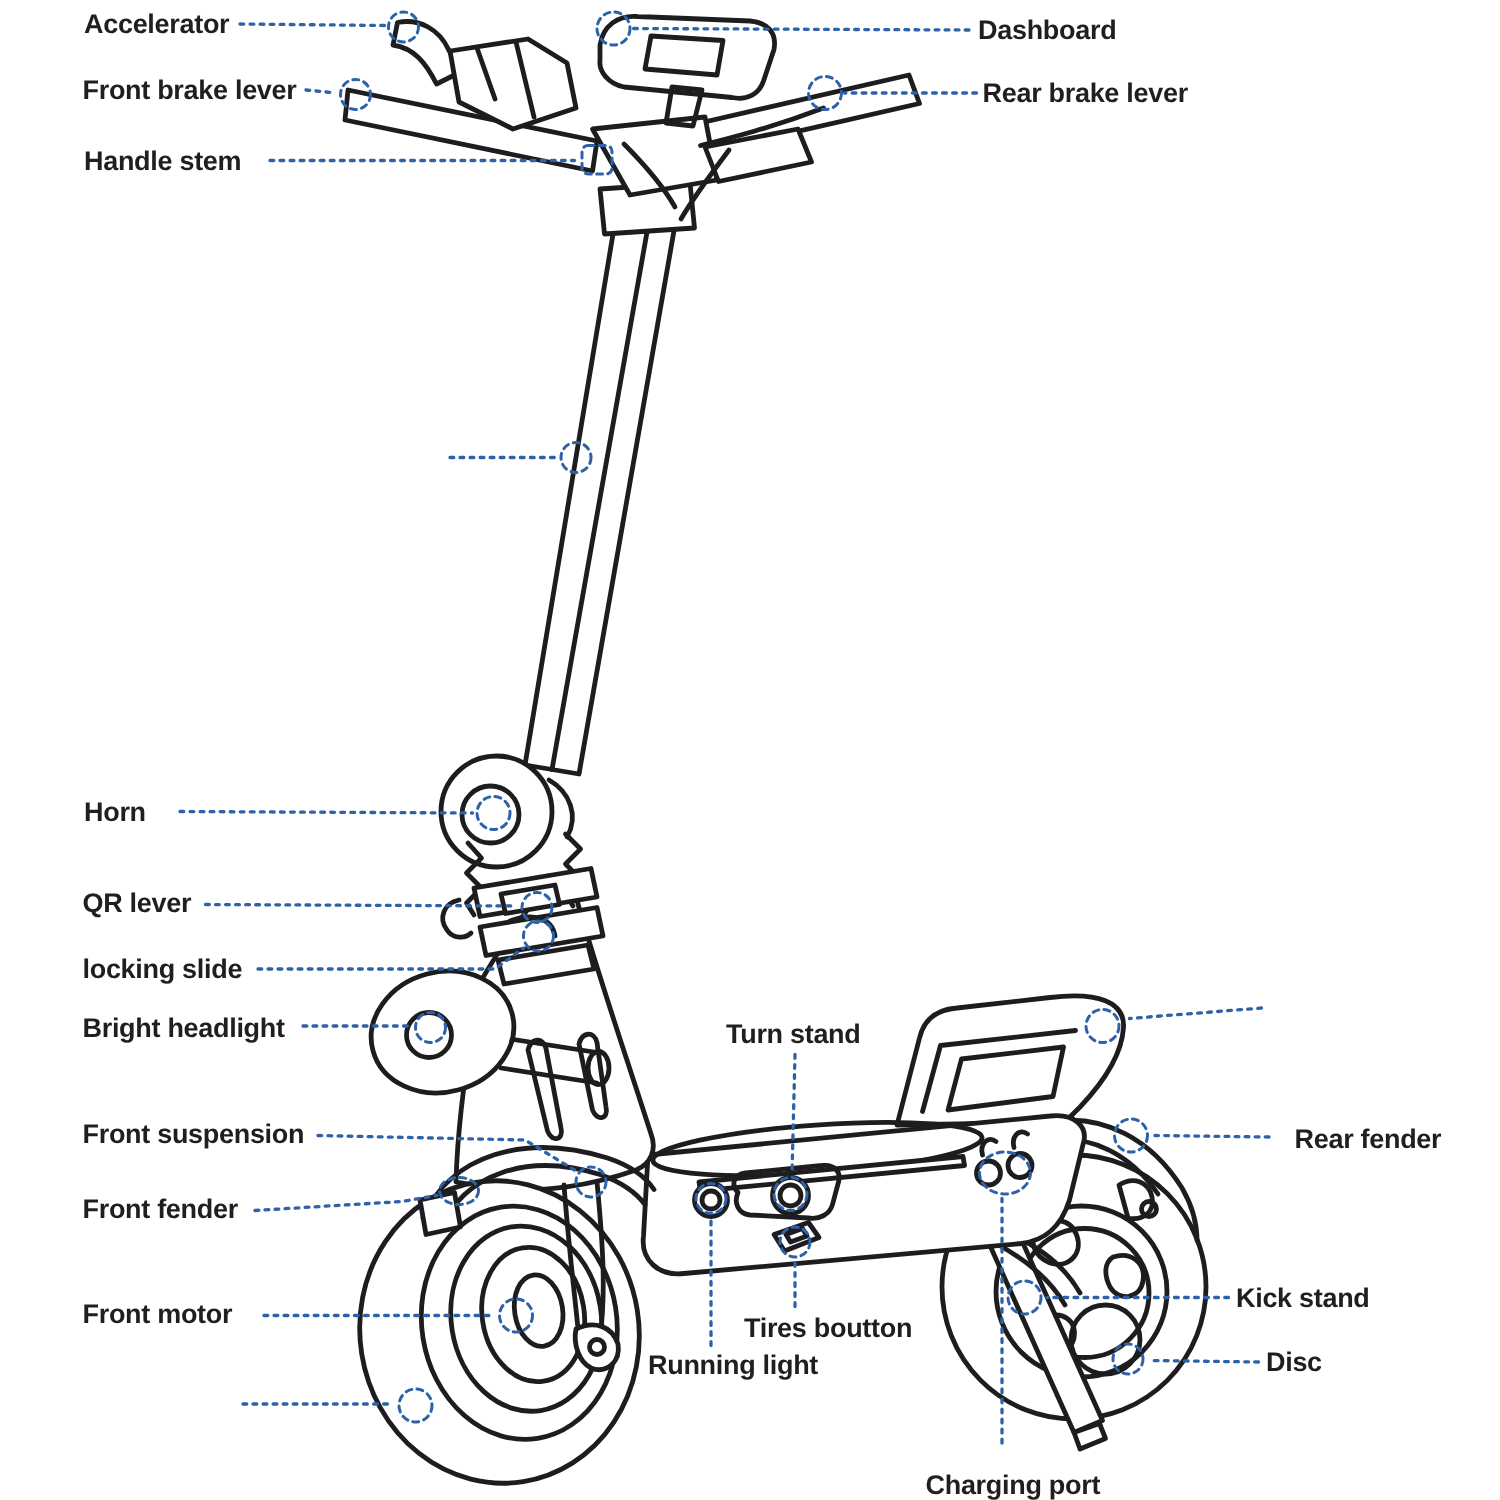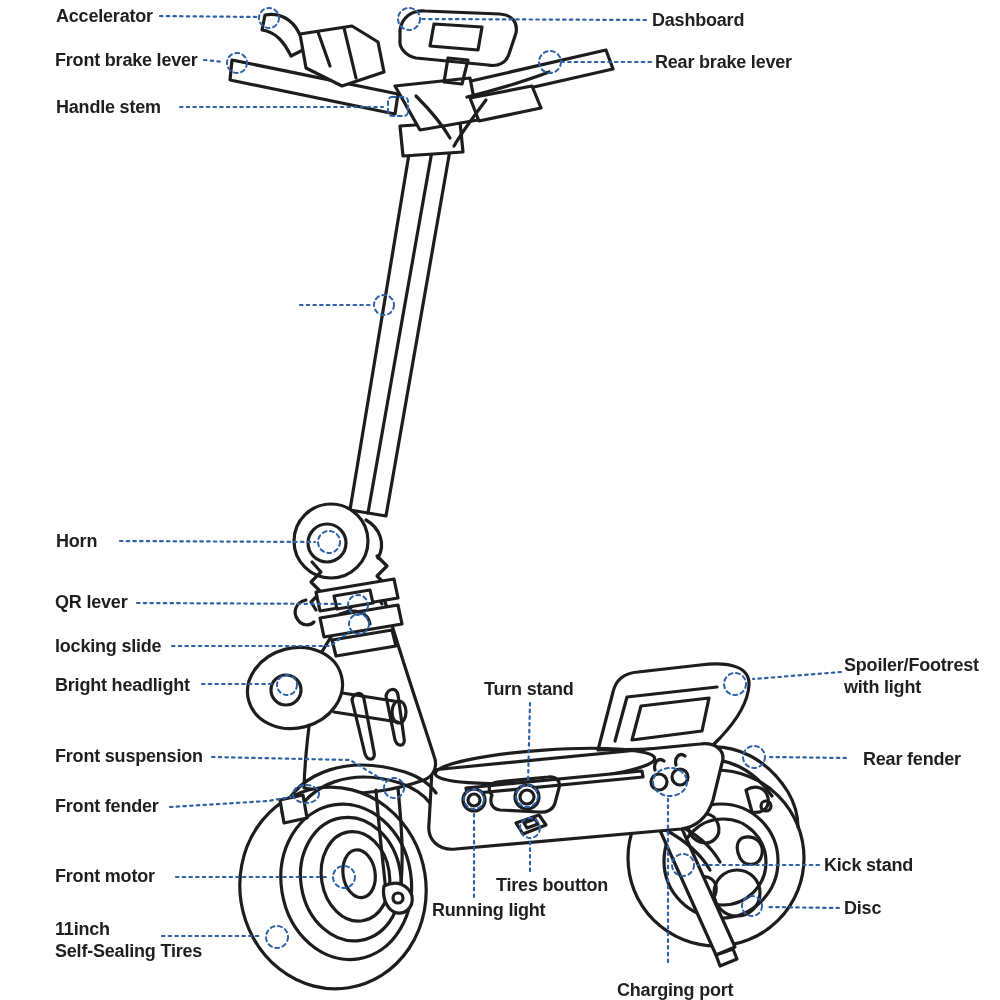--- a/index.html
+++ b/index.html
@@ -211,33 +211,25 @@
   <div class="callout" style="left:56px;top:5px;">Accelerator</div>
   <div class="callout" style="left:55px;top:49px;">Front brake lever</div>
   <div class="callout" style="left:56px;top:96px;">Handle stem</div>
   <div class="callout" style="left:56px;top:530px;">Horn</div>
   <div class="callout" style="left:55px;top:591px;">QR lever</div>
   <div class="callout" style="left:55px;top:635px;">locking slide</div>
   <div class="callout" style="left:55px;top:674px;">Bright headlight</div>
   <div class="callout" style="left:55px;top:745px;">Front suspension</div>
   <div class="callout" style="left:55px;top:795px;">Front fender</div>
   <div class="callout" style="left:55px;top:865px;">Front motor</div>
-  <div class="callout" style="left:55px;top:918px;">
-    <div>11inch</div>
-    <div>Self-Sealing Tires</div>
-  </div>
 
   <div class="callout" style="left:484px;top:678px;">Turn stand</div>
   <div class="callout" style="left:496px;top:874px;">Tires boutton</div>
   <div class="callout" style="left:432px;top:899px;">Running light</div>
   <div class="callout" style="left:617px;top:979px;">Charging port</div>
 
   <div class="callout" style="left:652px;top:9px;">Dashboard</div>
   <div class="callout" style="left:655px;top:51px;">Rear brake lever</div>
-  <div class="callout" style="left:844px;top:654px;">
-    <div>Spoiler/Footrest</div>
-    <div>with light</div>
-  </div>
   <div class="callout" style="left:851px;top:748px;margin-left:12px;">Rear fender</div>
   <div class="callout" style="left:824px;top:854px;">Kick stand</div>
   <div class="callout" style="left:844px;top:897px;">Disc</div>
 
 </div>
 
 </body></html>

